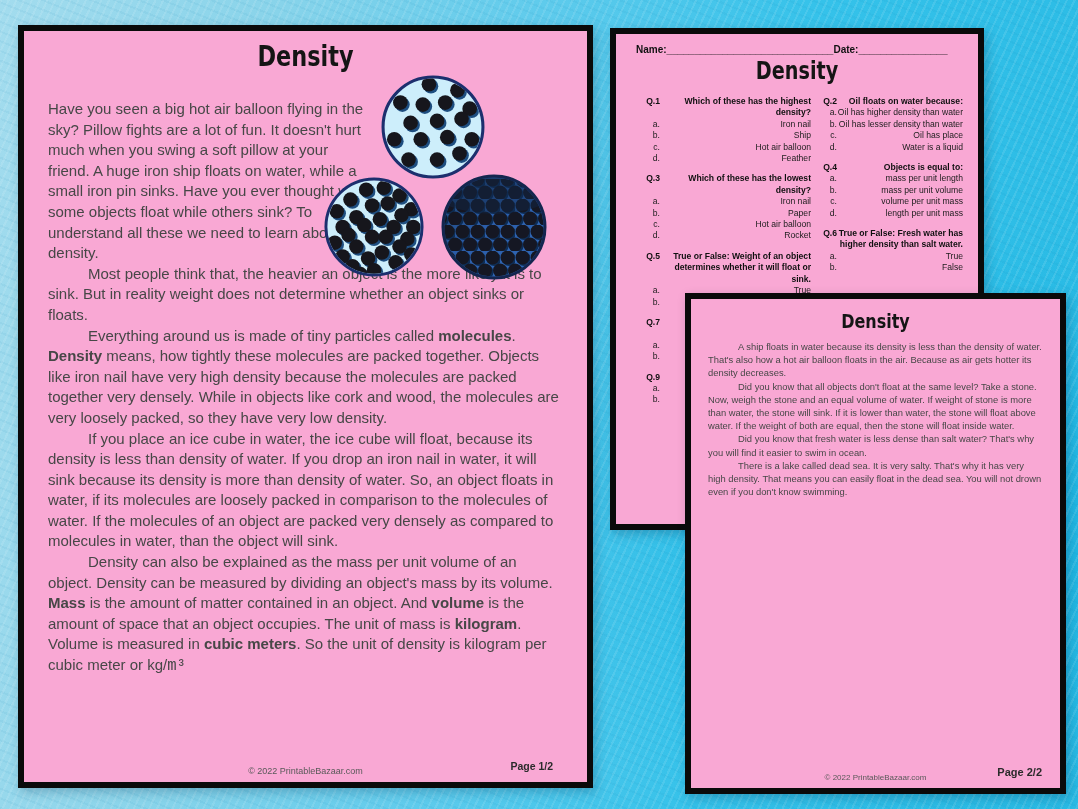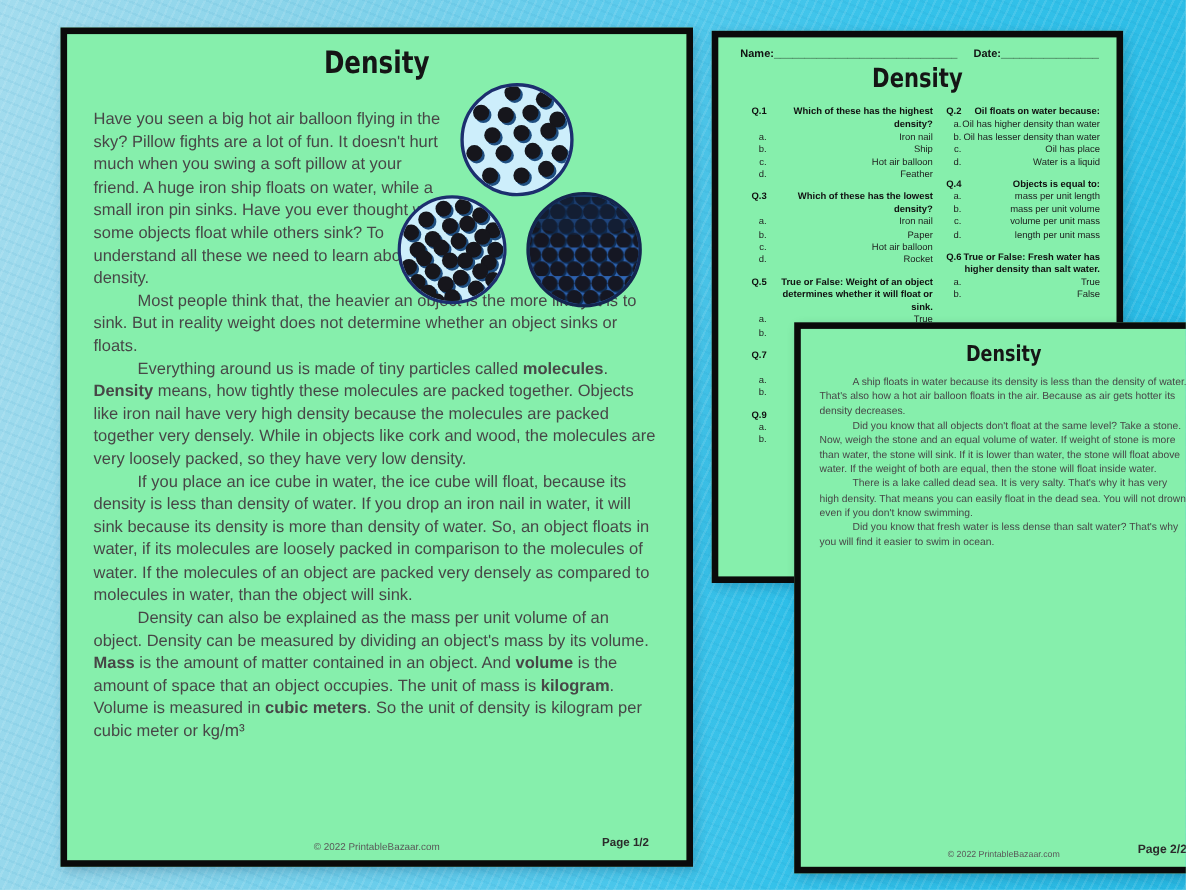--- a/index.html
+++ b/index.html
@@ -6,55 +6,54 @@
   body{
     width:1078px;height:809px;overflow:hidden;position:relative;
     font-family:"Liberation Sans",sans-serif;
     background:
       repeating-linear-gradient(115deg, rgba(255,255,255,0.10) 0 2px, rgba(255,255,255,0) 2px 7px),
       repeating-linear-gradient(22deg, rgba(10,120,170,0.06) 0 2px, rgba(255,255,255,0) 2px 9px),
       radial-gradient(900px 420px at 90% 65%, rgba(18,178,226,0.45), rgba(18,178,226,0) 70%),
       linear-gradient(99deg,#a3dcee 0%, #8ad4ea 22%, #5fcbec 45%, #35c2ea 68%, #29bae4 100%);
   }
   .page{
-    position:absolute;background:#86efac;border:6px solid #0a0a0a;box-sizing:border-box;
+    position:absolute;background:#f9a8d4;border:6px solid #0a0a0a;box-sizing:border-box;
     box-shadow:3px 4px 10px rgba(0,40,70,0.25);
-    margin-left:37px;
   }
   .page1{left:18px;top:25px;width:575px;height:763px;z-index:2;}
   .quiz{left:610px;top:28px;width:374px;height:502px;z-index:2;}
   .page2{left:685px;top:293px;width:381px;height:501px;z-index:3;}
 
   .title{font-family:"DejaVu Sans",sans-serif;font-weight:bold;color:#151515;text-align:center;
          transform:scaleX(.80);transform-origin:center;margin:0;}
   .t1{font-size:28px;line-height:32px;margin-top:10px;}
   .t2{font-size:24px;line-height:27px;position:absolute;left:0;right:0;top:24px;}
   .t3{font-size:20px;line-height:23px;margin-top:11px;}
 
   
   .body1{margin:26px 24px 0 24px;color:#474747;font-size:15px;line-height:20.6px;}
   .body1 p{margin:0;}
   .lead{width:318px;}
   .ind{text-indent:40px;}
-  .formula{font-family:Liberation Sans, sans-serif;font-size:1.04em;text-align:center;}
+  .formula{font-family:Liberation Mono, monospace;font-size:1.04em;text-align:center;}
 
   .circles{position:absolute;left:0;top:0;width:100%;height:0;}
   .c{position:absolute;}
   .c1{left:356px;top:43px;width:106px;height:106px;}
   .c2{left:299px;top:145px;width:102px;height:102px;}
   .c3{left:416px;top:142px;width:108px;height:108px;}
 
   .footer{position:absolute;left:0;right:0;bottom:6px;height:16px;text-align:center;}
   .copy{font-size:9px;color:#595959;}
   .pageno{position:absolute;right:34px;top:0;font-size:10.5px;font-weight:bold;color:#2b2b2b;}
   .page2 .pageno{right:18px;font-size:11px;}
   .page2 .copy{font-size:8px;}
 
   
-  .namedate{position:absolute;left:20px;right:16px;top:10px;display:flex;justify-content:space-between;
+  .namedate{position:absolute;left:20px;right:16px;top:10px;display:flex;justify-content:flex-start;
             font-size:10px;color:#111;}
   .ndl{font-weight:bold;}
   .ndline{font-weight:bold;letter-spacing:0;}
   .cols{position:absolute;left:18px;top:62px;right:4px;display:flex;}
   .colL{width:177px;}
   .colR{width:152px;}
   .q{margin-bottom:9px;text-align:right;}
   .qhead,.qopt{display:grid;grid-template-columns:26px 1fr;}
   .qhead{font-weight:bold;color:#101010;}
   .q{font-size:8.6px;line-height:11.4px;color:#1c1c1c;}
@@ -398,20 +397,20 @@
 
     </div>
   </div>
 </div>
 
 <div class="page page2">
   <h2 class="title t3">Density</h2>
   <div class="body2">
     <p>A ship floats in water because its density is less than the density of water. That's also how a hot air balloon floats in the air. Because as air gets hotter its density decreases.</p>
     <p>Did you know that all objects don't float at the same level? Take a stone. Now, weigh the stone and an equal volume of water. If weight of stone is more than water, the stone will sink. If it is lower than water, the stone will float above water. If the weight of both are equal, then the stone will float inside water.</p>
+    <p>Did you know that fresh water is less dense than salt water? That's why you will find it easier to swim in ocean.</p>
     <p>There is a lake called dead sea. It is very salty. That's why it has very high density. That means you can easily float in the dead sea. You will not drown even if you don't know swimming.</p>
-    <p>Did you know that fresh water is less dense than salt water? That's why you will find it easier to swim in ocean.</p>
   </div>
   <div class="footer">
     <span class="copy">© 2022 PrintableBazaar.com</span>
     <span class="pageno">Page 2/2</span>
   </div>
 </div>
 
 </body></html>

